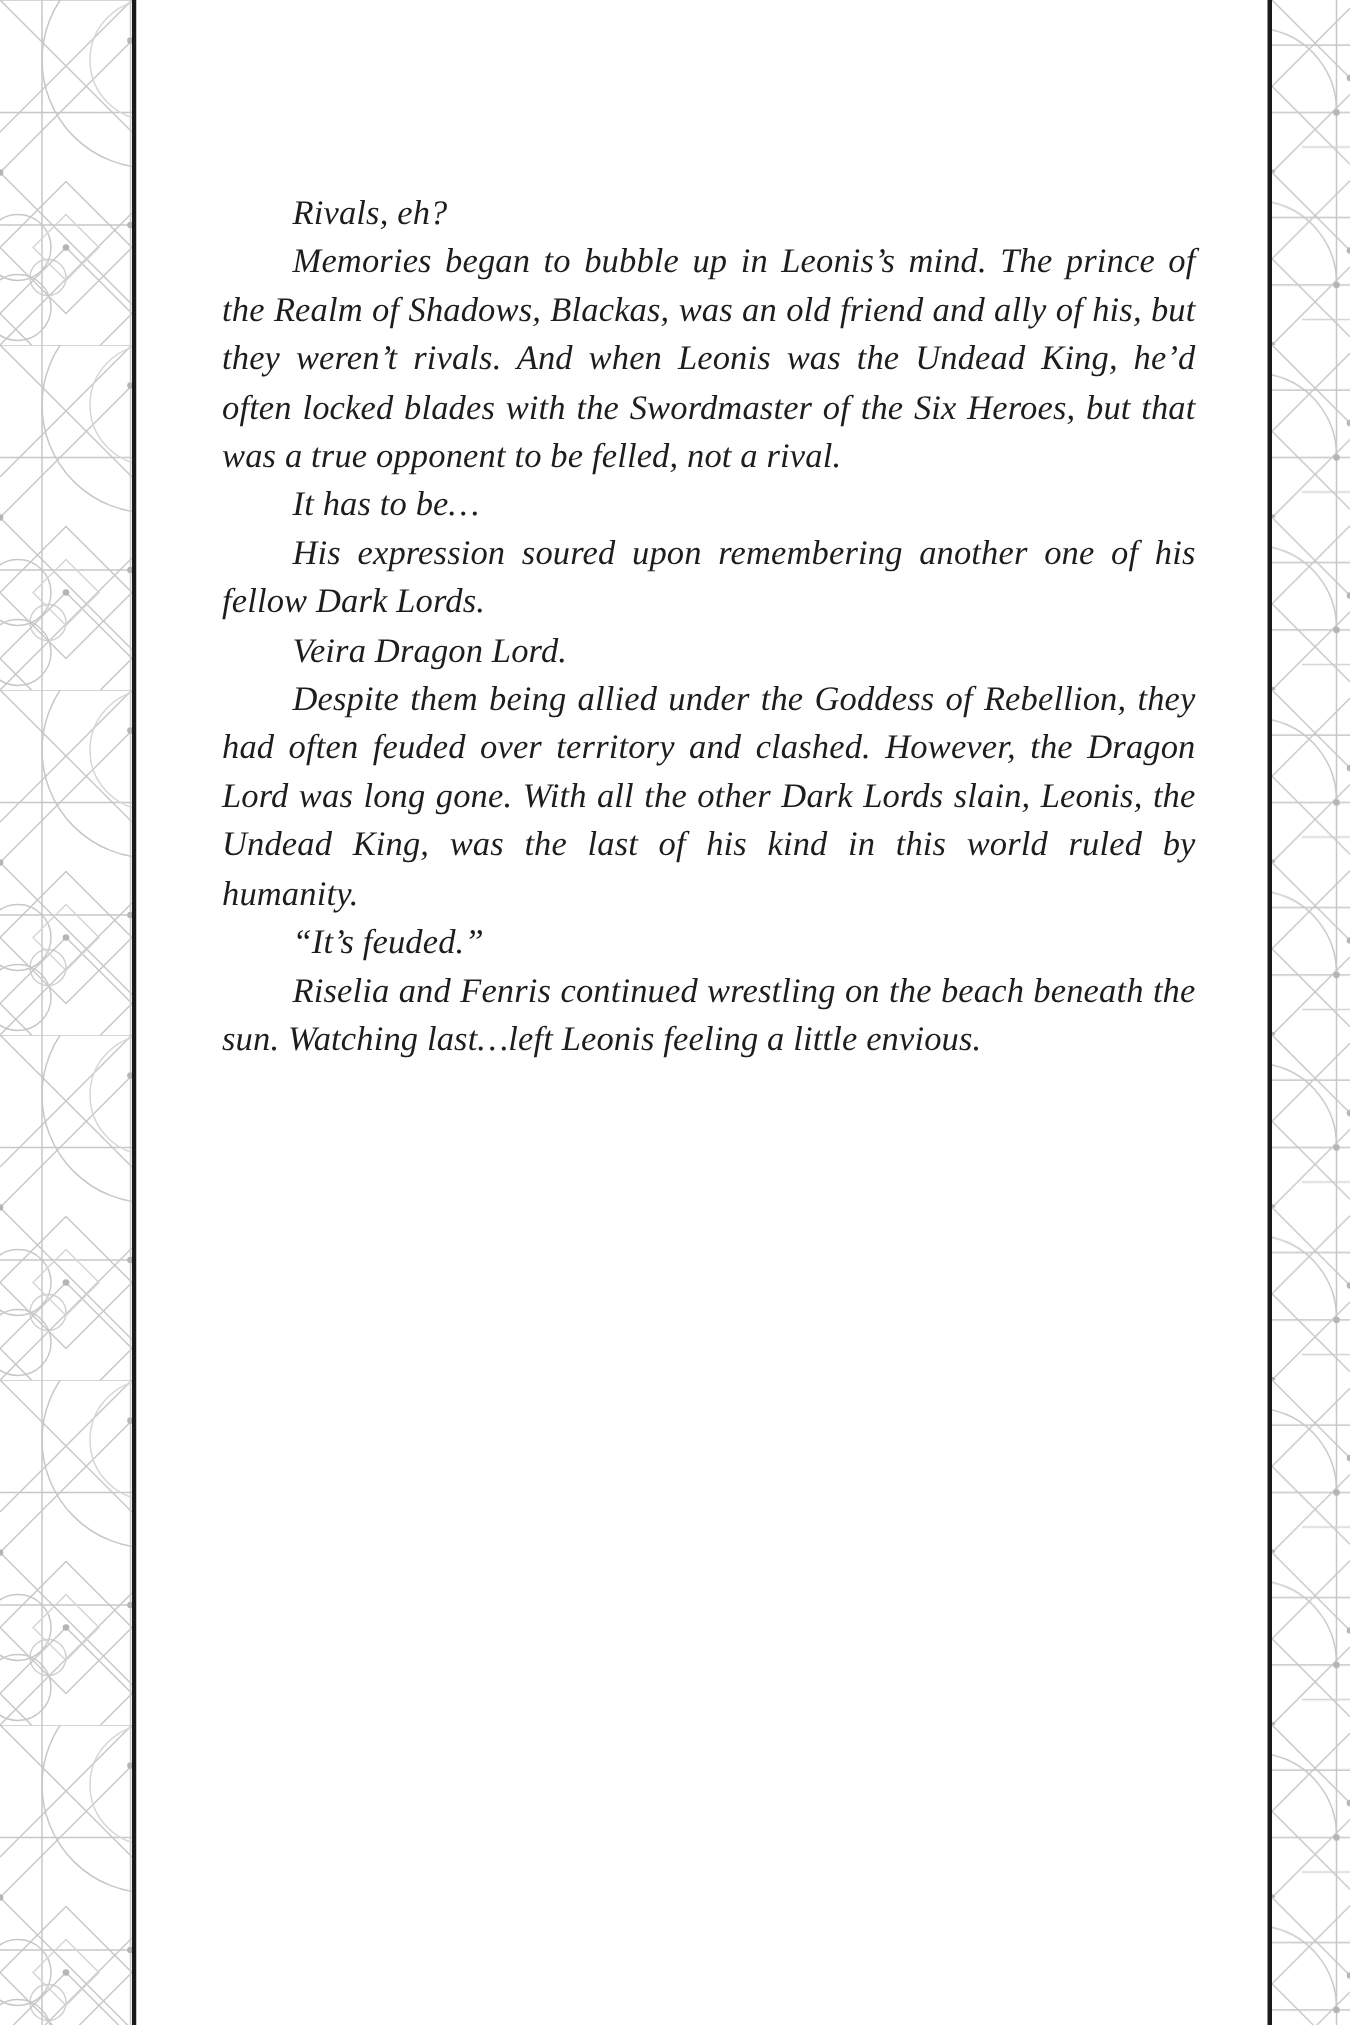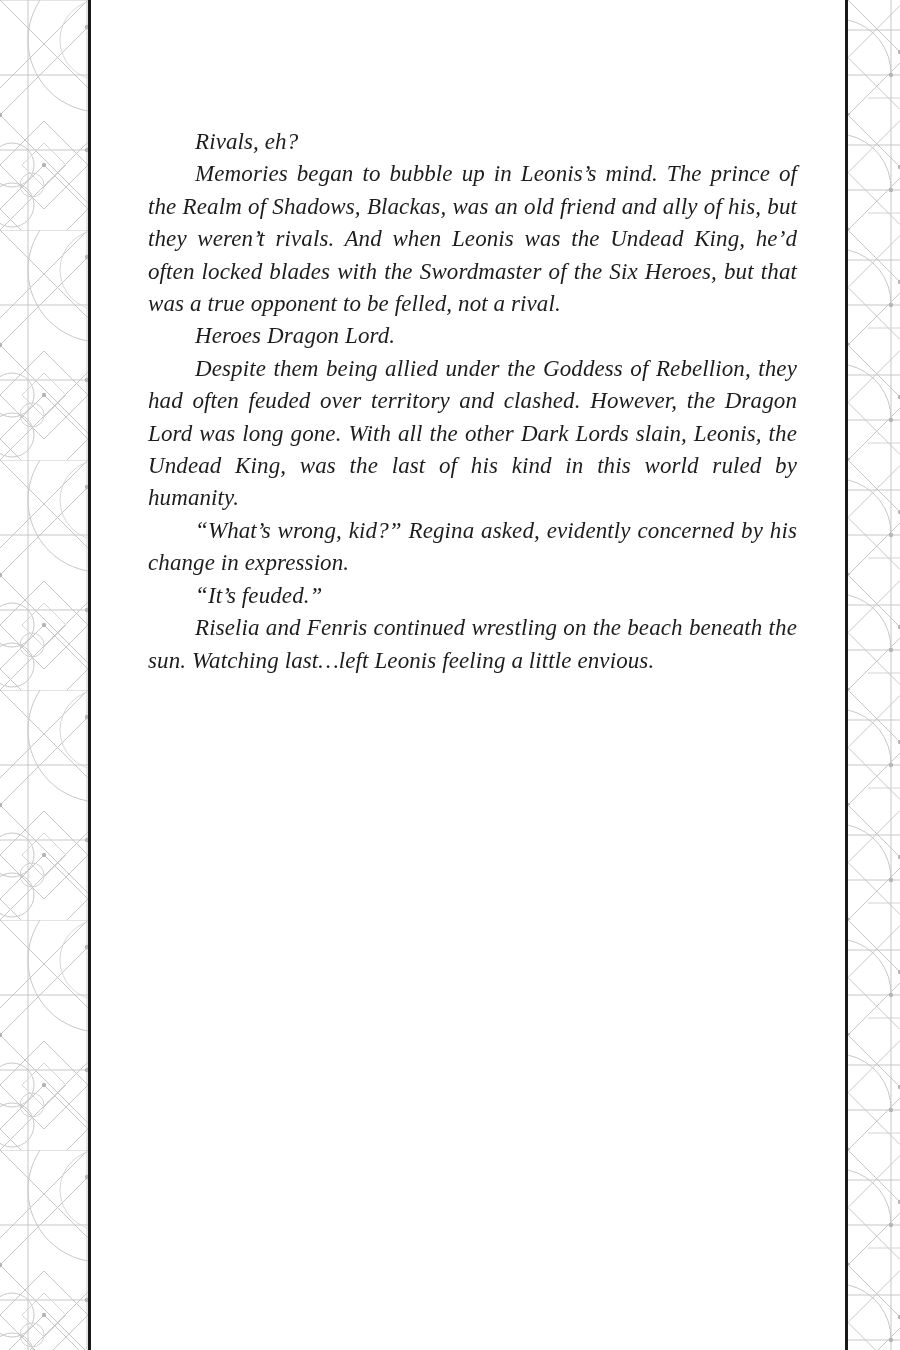--- a/index.html
+++ b/index.html
@@ -93,23 +93,24 @@
     </defs>
     <rect x="0" y="0" width="88" height="1350" fill="url(#leftpat)"></rect>
   </svg>
 </div>
 
 <div class="frame-rule frame-rule-left"></div>
 
 <div class="text-area">
   <p class="italic">Rivals, eh?</p>
   <p>Memories began to bubble up in Leonis’s mind. The prince of the Realm of Shadows, Blackas, was an old friend and ally of his, but they weren’t rivals. And when Leonis was the Undead King, he’d often locked blades with the Swordmaster of the Six Heroes, but that was a true opponent to be felled, not a rival.</p>
-  <p>Heroes Dragon Lord.</p>
+  <p class="italic">It has to be…</p>
+  <p>His expression soured upon remembering another one of his fellow Dark Lords.</p>
+  <p>Veira Dragon Lord.</p>
   <p>Despite them being allied under the Goddess of Rebellion, they had often feuded over territory and clashed. However, the Dragon Lord was long gone. With all the other Dark Lords slain, Leonis, the Undead King, was the last of his kind in this world ruled by humanity.</p>
-  <p>“What’s wrong, kid?” Regina asked, evidently concerned by his change in expression.</p>
   <p>“It’s feuded.”</p>
   <p>Riselia and Fenris continued wrestling on the beach beneath the sun. Watching last…left Leonis feeling a little envious.</p>
 </div>
 
 <div class="frame-rule frame-rule-right"></div>
 
 <div class="ornament-strip ornament-right">
   <svg width="52" height="1350" xmlns="http://www.w3.org/2000/svg">
     <defs>
       <pattern id="rightpat" x="0" y="0" width="52" height="115" patternUnits="userSpaceOnUse">

